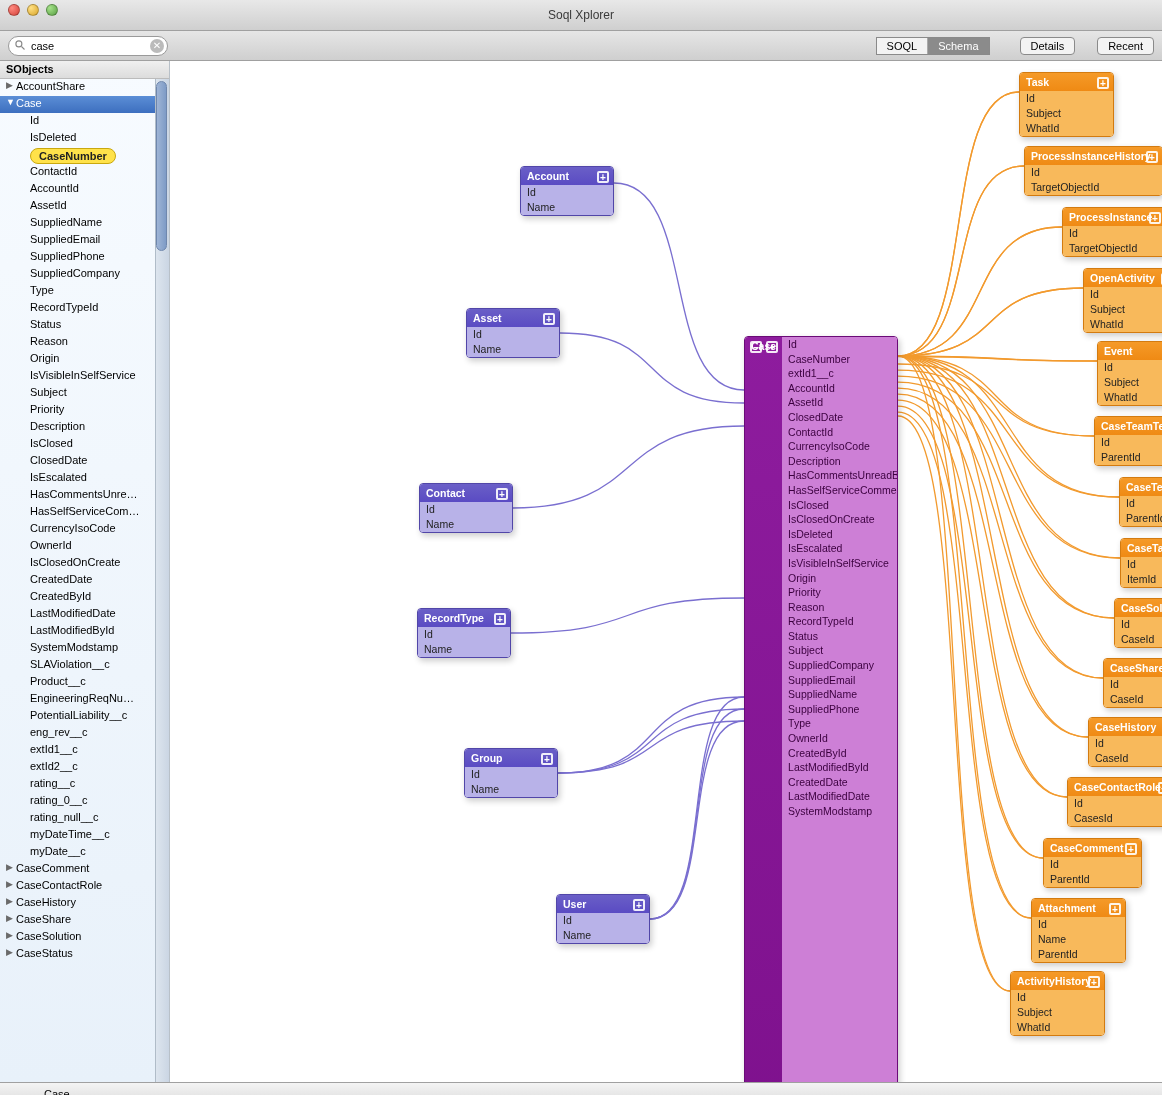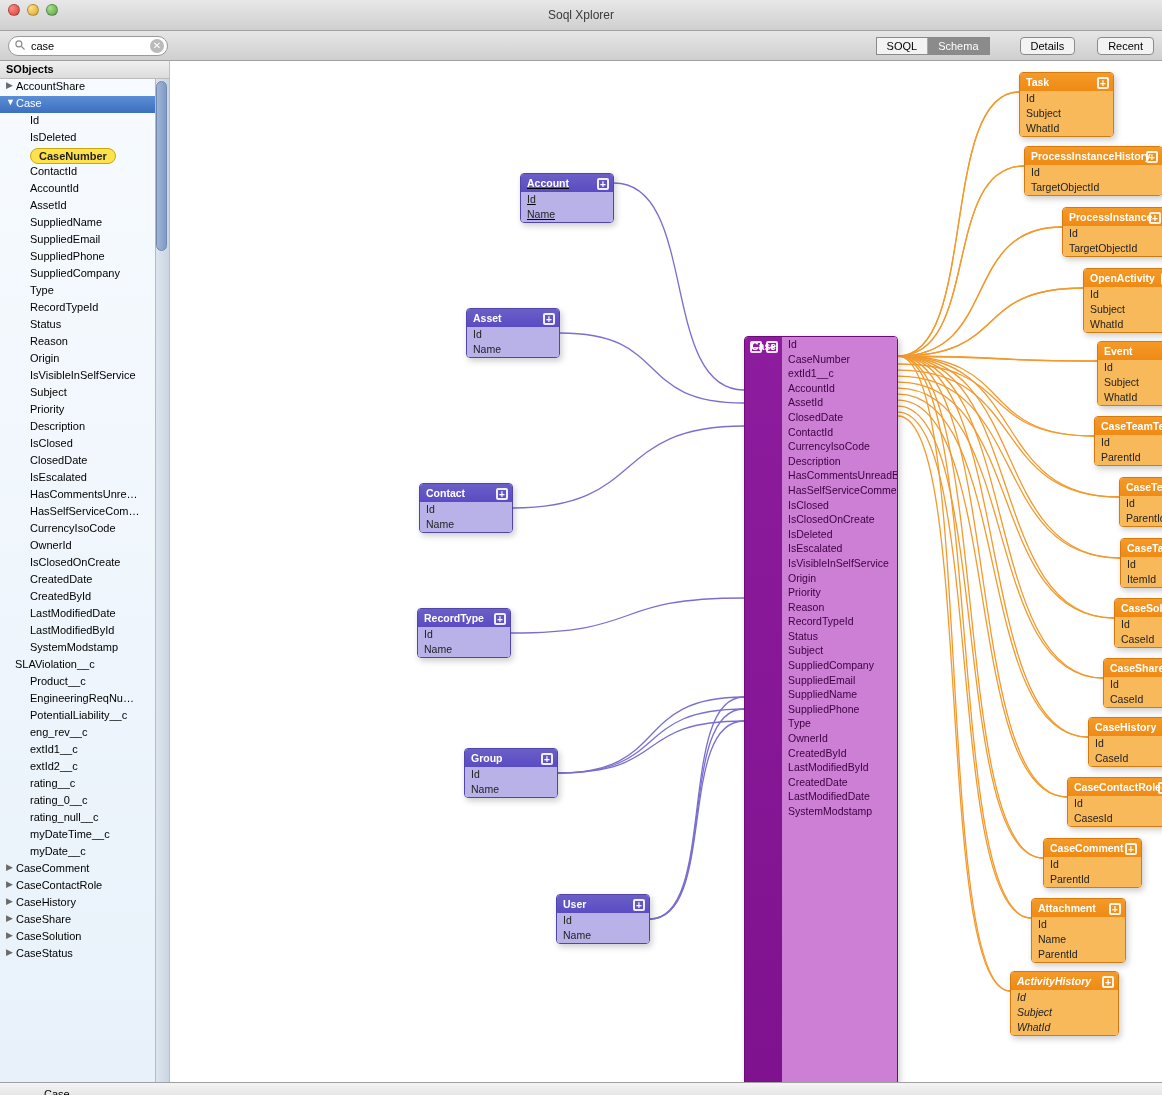--- a/index.html
+++ b/index.html
@@ -181,21 +181,21 @@
         <div class="tree-row child" style="padding-left: 30px;">HasCommentsUnre…</div>
         <div class="tree-row child" style="padding-left: 30px;">HasSelfServiceCom…</div>
         <div class="tree-row child" style="padding-left: 30px;">CurrencyIsoCode</div>
         <div class="tree-row child" style="padding-left: 30px;">OwnerId</div>
         <div class="tree-row child" style="padding-left: 30px;">IsClosedOnCreate</div>
         <div class="tree-row child" style="padding-left: 30px;">CreatedDate</div>
         <div class="tree-row child" style="padding-left: 30px;">CreatedById</div>
         <div class="tree-row child" style="padding-left: 30px;">LastModifiedDate</div>
         <div class="tree-row child" style="padding-left: 30px;">LastModifiedById</div>
         <div class="tree-row child" style="padding-left: 30px;">SystemModstamp</div>
-        <div class="tree-row child" style="padding-left: 15px;">SLAViolation__c</div>
+        <div class="tree-row child" style="padding-left: 30px;">SLAViolation__c</div>
         <div class="tree-row child" style="padding-left: 30px;">Product__c</div>
         <div class="tree-row child" style="padding-left: 30px;">EngineeringReqNu…</div>
         <div class="tree-row child" style="padding-left: 30px;">PotentialLiability__c</div>
         <div class="tree-row child" style="padding-left: 30px;">eng_rev__c</div>
         <div class="tree-row child" style="padding-left: 30px;">extId1__c</div>
         <div class="tree-row child" style="padding-left: 30px;">extId2__c</div>
         <div class="tree-row child" style="padding-left: 30px;">rating__c</div>
         <div class="tree-row child" style="padding-left: 30px;">rating_0__c</div>
         <div class="tree-row child" style="padding-left: 30px;">rating_null__c</div>
         <div class="tree-row child" style="padding-left: 30px;">myDateTime__c</div>
@@ -303,21 +303,21 @@
             <div class="nf">SuppliedPhone</div>
             <div class="nf">Type</div>
             <div class="nf">OwnerId</div>
             <div class="nf">CreatedById</div>
             <div class="nf">LastModifiedById</div>
             <div class="nf">CreatedDate</div>
             <div class="nf">LastModifiedDate</div>
             <div class="nf">SystemModstamp</div>
           </div>
         </div>
-        <div class="node purple" style="left: 350px; top: 112px; width: 94px; text-decoration: underline;">
+        <div class="node purple" style="left: 350px; top: 105px; width: 94px;">
           <div class="nh">Account<span class="plus">+</span></div>
           <div class="nb">
             <div class="nf">Id</div>
             <div class="nf">Name</div>
           </div>
         </div>
         <div class="node purple" style="left: 296px; top: 247px; width: 94px;">
           <div class="nh">Asset<span class="plus">+</span></div>
           <div class="nb">
             <div class="nf">Id</div>
@@ -447,21 +447,21 @@
           </div>
         </div>
         <div class="node orange" style="left: 861px; top: 837px; width: 95px;">
           <div class="nh">Attachment<span class="plus">+</span></div>
           <div class="nb">
             <div class="nf">Id</div>
             <div class="nf">Name</div>
             <div class="nf">ParentId</div>
           </div>
         </div>
-        <div class="node orange" style="left: 840px; top: 910px; width: 109px; font-style: italic;">
+        <div class="node orange" style="left: 840px; top: 910px; width: 95px;">
           <div class="nh">ActivityHistory<span class="plus">+</span></div>
           <div class="nb">
             <div class="nf">Id</div>
             <div class="nf">Subject</div>
             <div class="nf">WhatId</div>
           </div>
         </div>
       </div>
   </div>
 </div>

